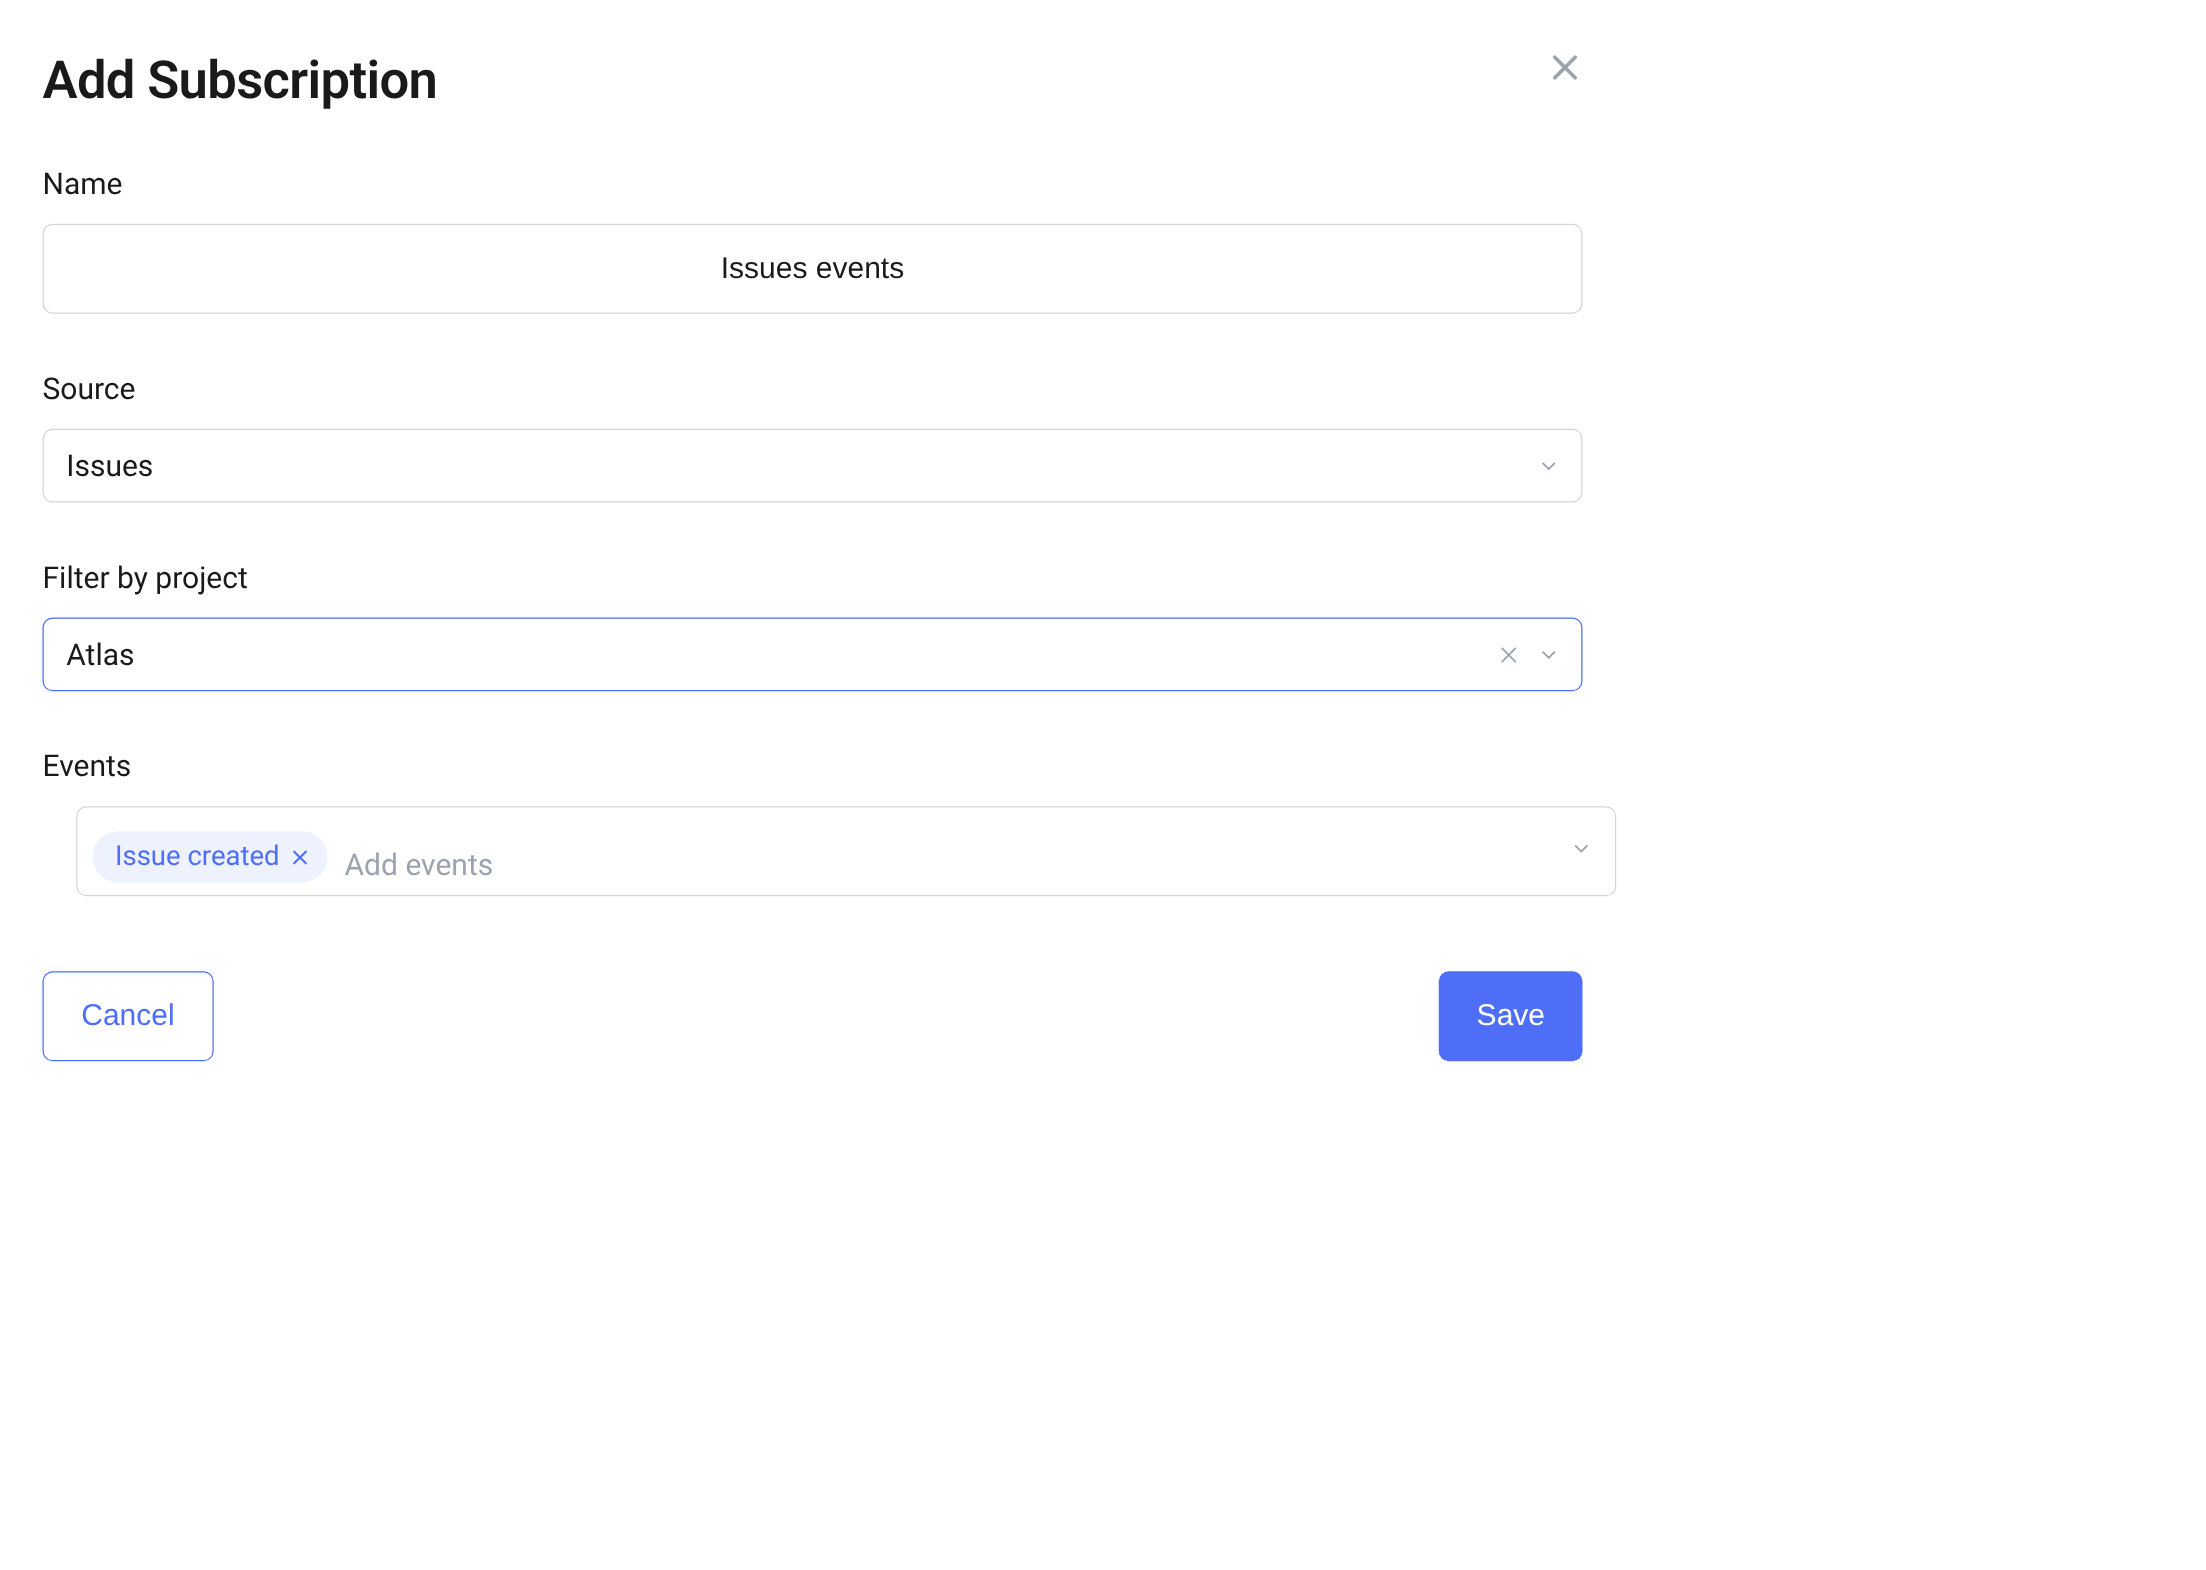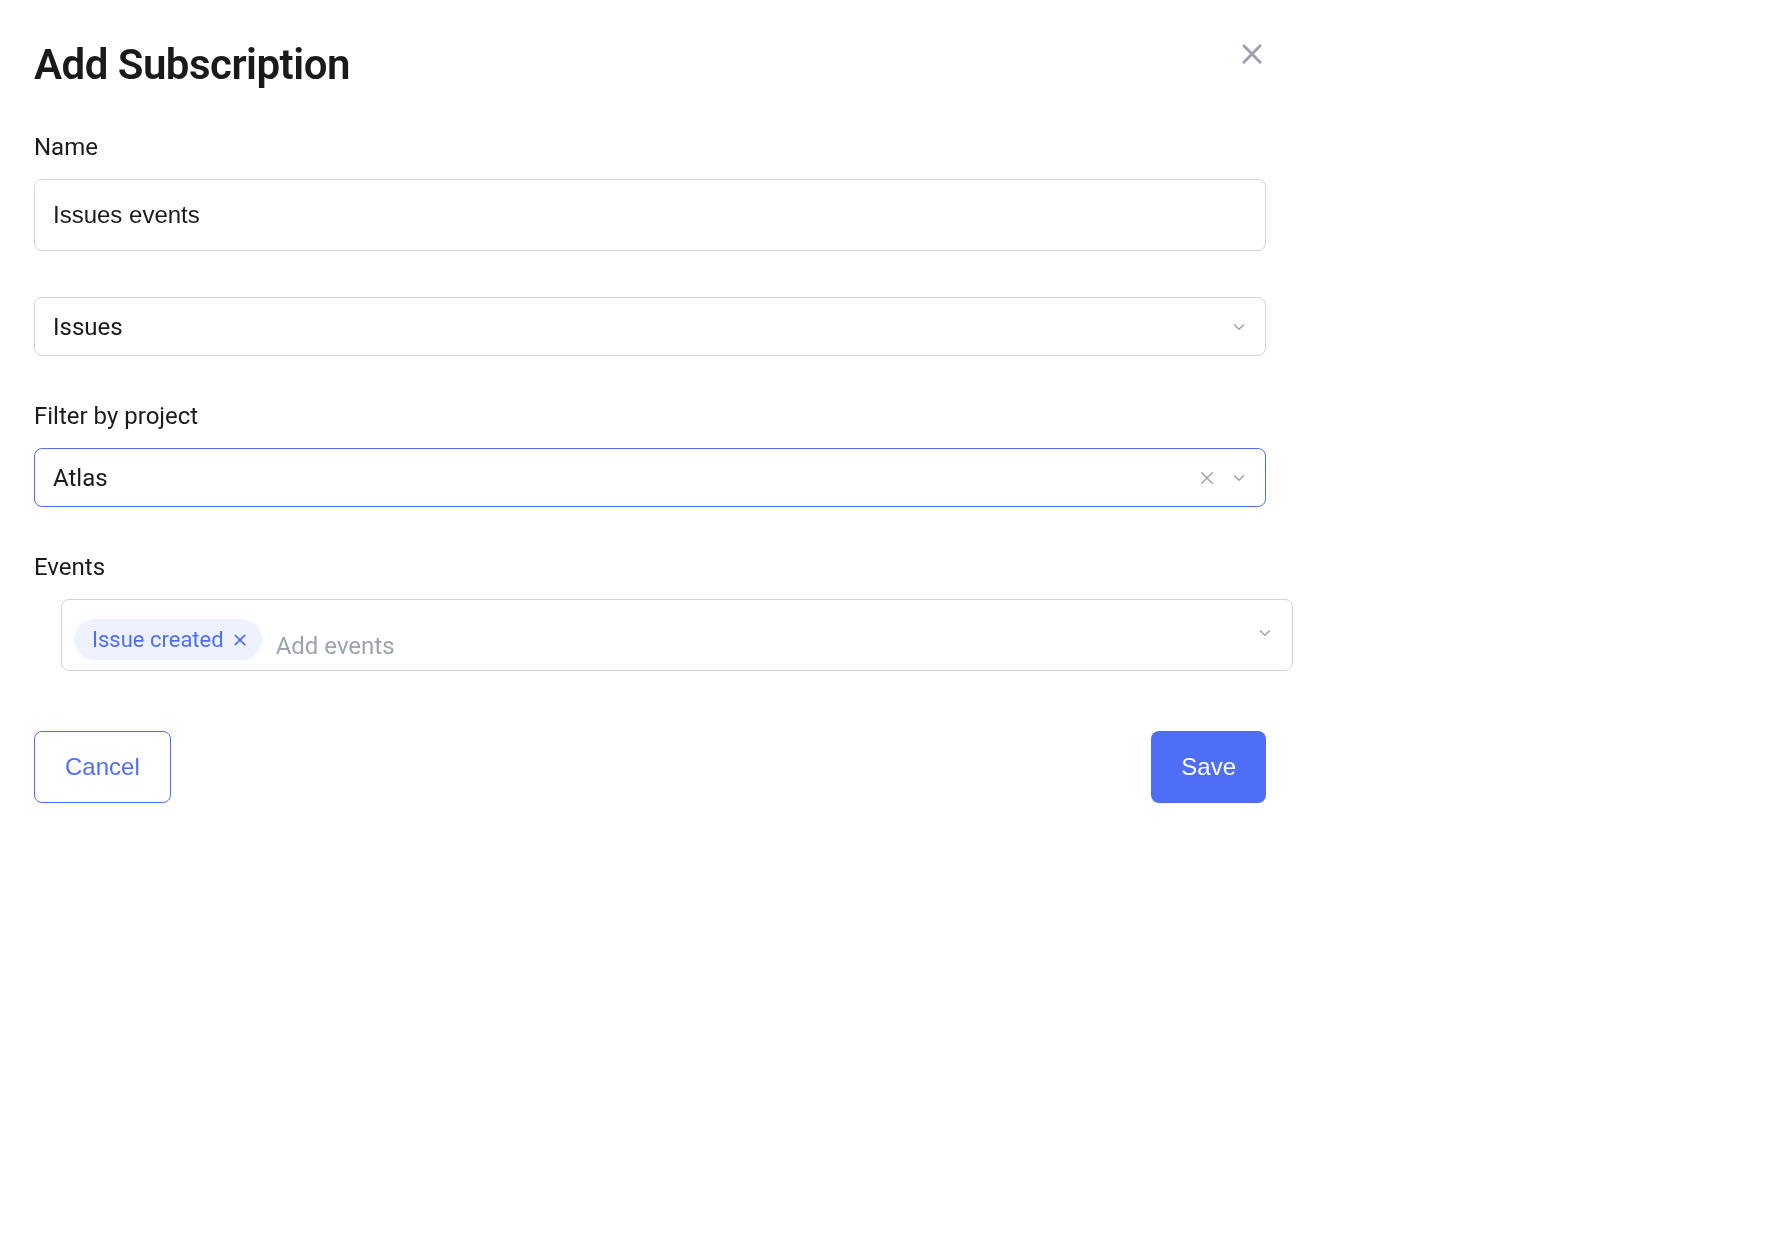--- a/index.html
+++ b/index.html
@@ -53,20 +53,21 @@
     .text-input {
       width: 100%;
       height: 72px;
       padding: 0 18px;
       font-size: 24px;
       border: 1px solid #d1d5db;
       border-radius: 8px;
       background: #ffffff;
       color: #1a1a1a;
       outline: none;
+      text-align: center;
     }
     .select-wrapper {
       position: relative;
       width: 100%;
     }
     .select-input {
       width: 100%;
       height: 59px;
       padding: 0 50px 0 18px;
       font-size: 24px;
@@ -187,20 +188,21 @@
     </svg>
   </button>
 </div>
 
 <div class="form-group">
   <label class="label">Name</label>
   <input type="text" class="text-input" value="Issues events" style="">
 </div>
 
 <div class="form-group">
+  <label class="label">Source</label>
   <div class="select-wrapper">
     <div class="select-input">
       <span>Issues</span>
     </div>
     <div class="select-icons">
       <svg class="chevron-icon" viewBox="0 0 24 24" fill="none" stroke="currentColor" stroke-width="2" stroke-linecap="round" stroke-linejoin="round">
         <polyline points="6 9 12 15 18 9"></polyline>
       </svg>
     </div>
   </div>

